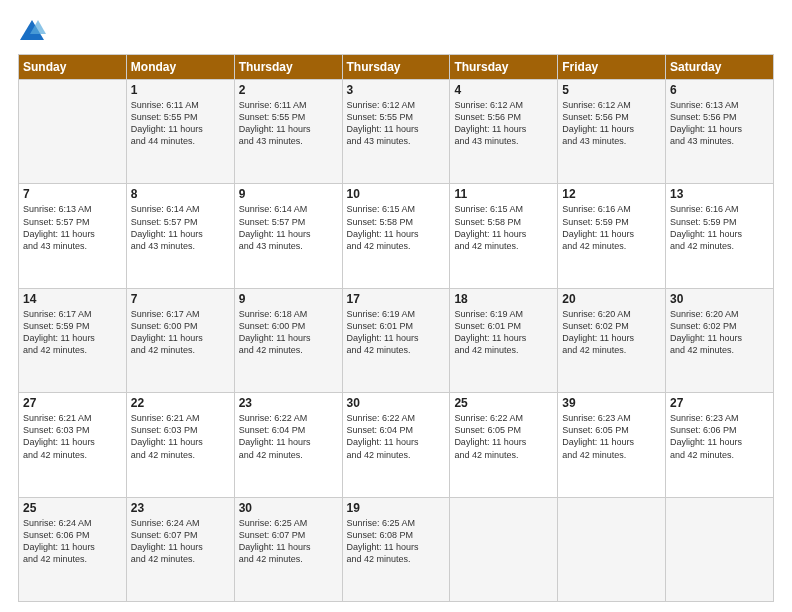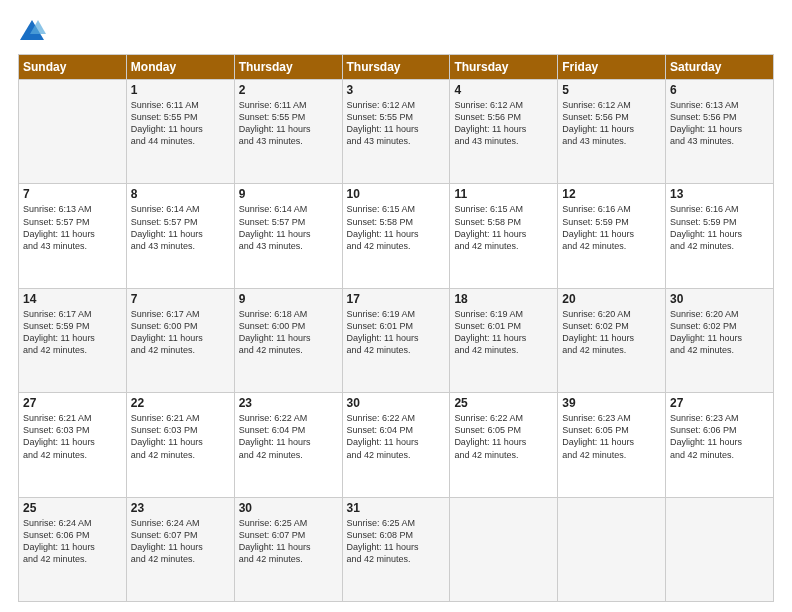--- a/index.html
+++ b/index.html
@@ -353,21 +353,21 @@
 and 42 minutes.</div>
           </td>
           <td>
             <span class="day-num">30</span>
             <div class="day-info" style="white-space: pre-line;">Sunrise: 6:25 AM
 Sunset: 6:07 PM
 Daylight: 11 hours
 and 42 minutes.</div>
           </td>
           <td>
-            <span class="day-num">31</span>
+            <span class="day-num">19</span>
             <div class="day-info" style="white-space: pre-line;">Sunrise: 6:25 AM
 Sunset: 6:08 PM
 Daylight: 11 hours
 and 42 minutes.</div>
           </td>
           <td class="empty-cell"></td>
           <td class="empty-cell"></td>
           <td class="empty-cell"></td>
         </tr>
       </tbody>

